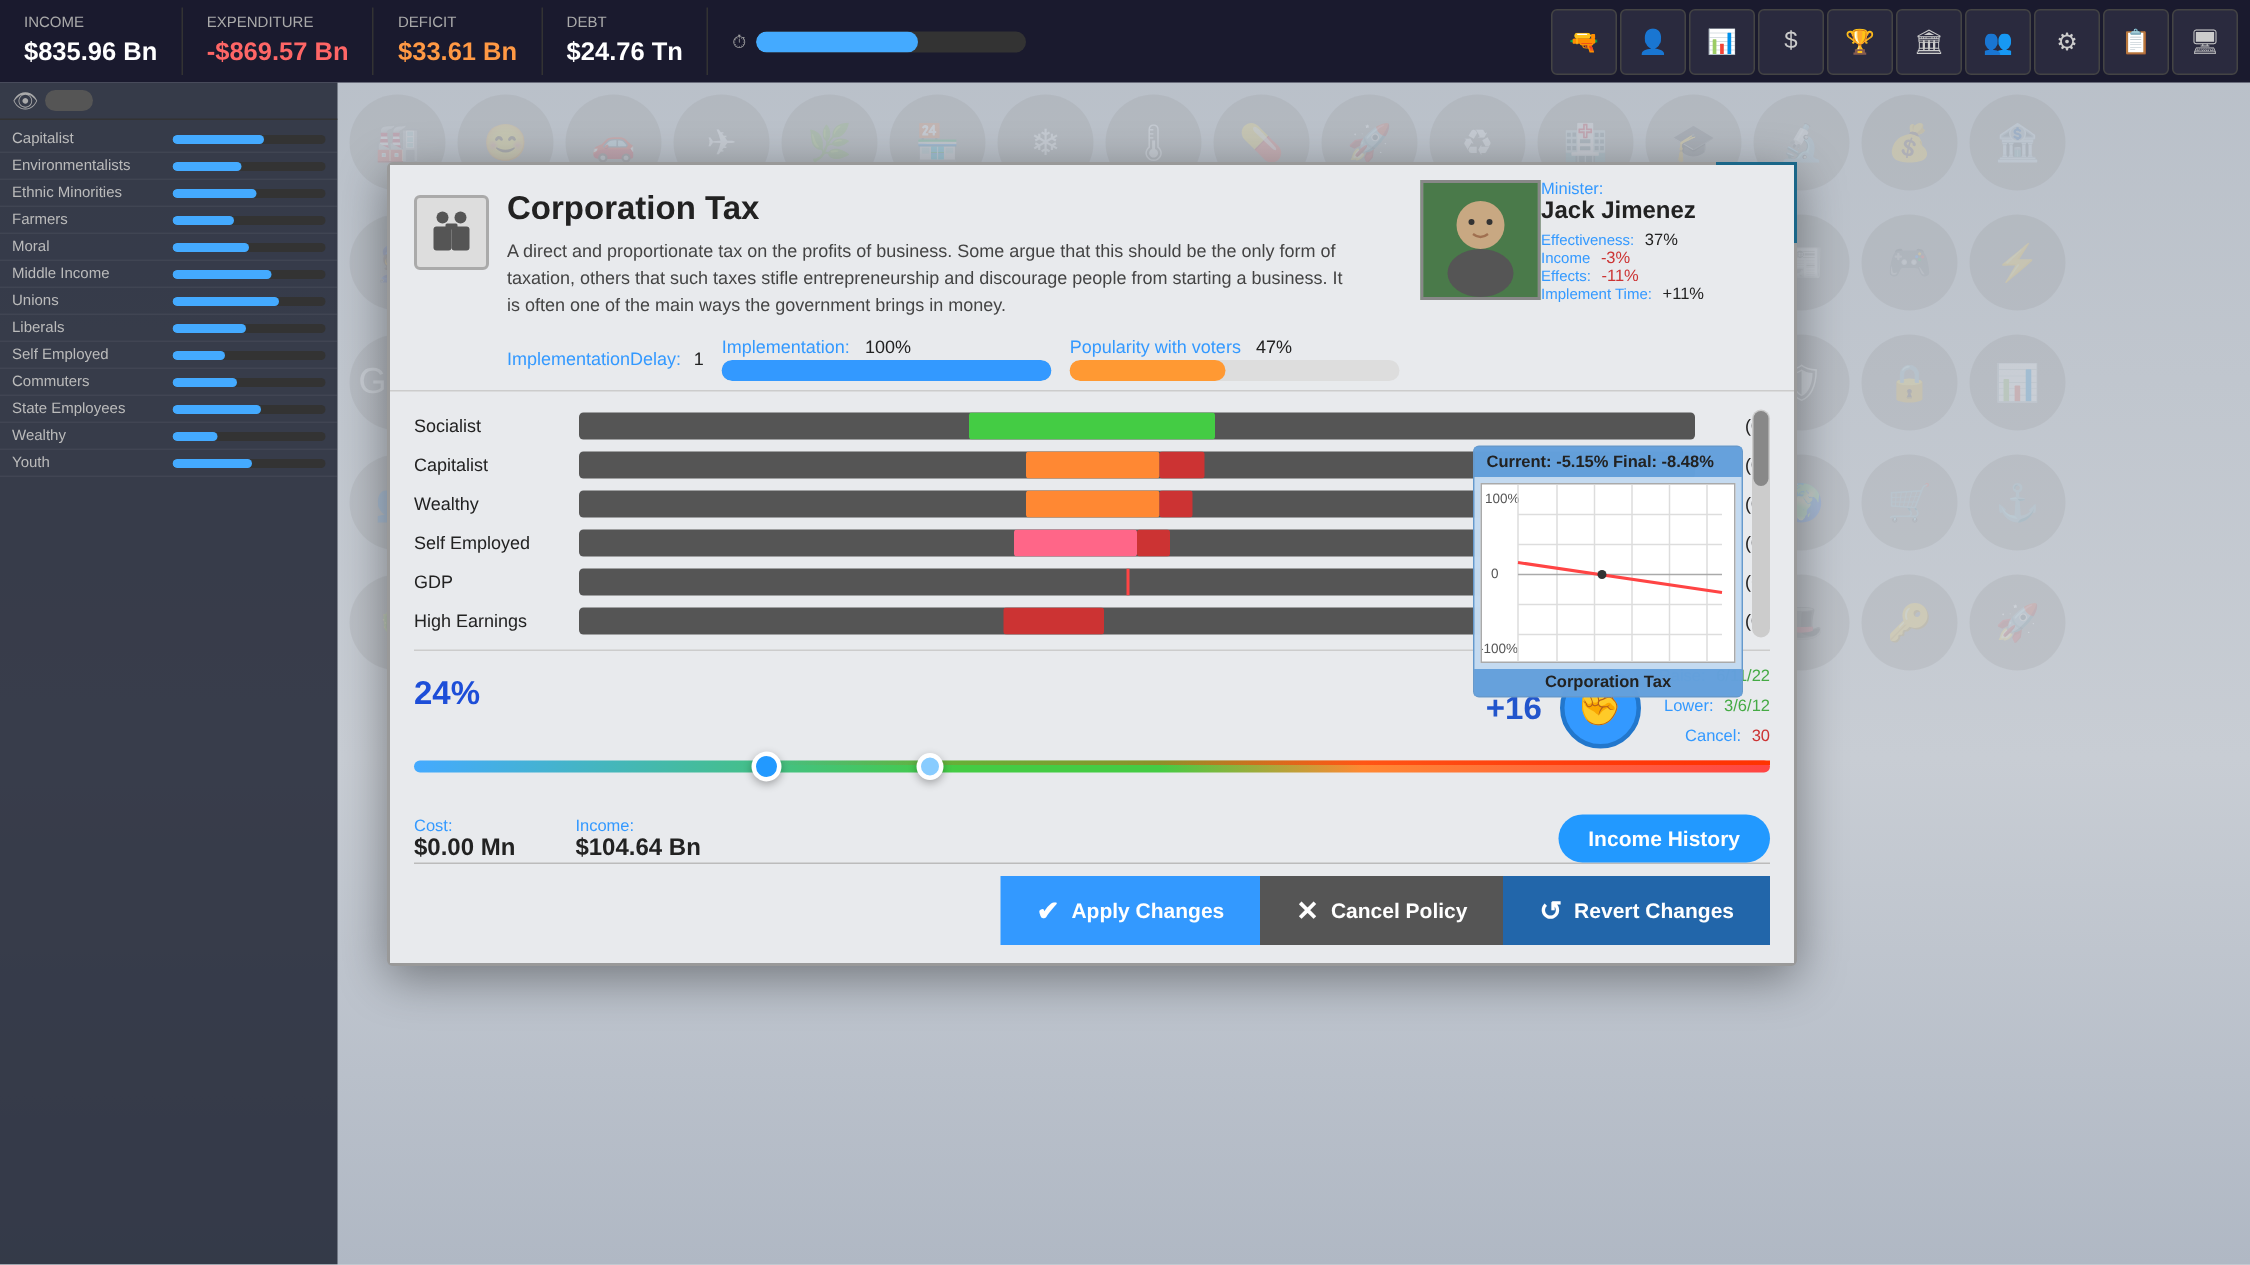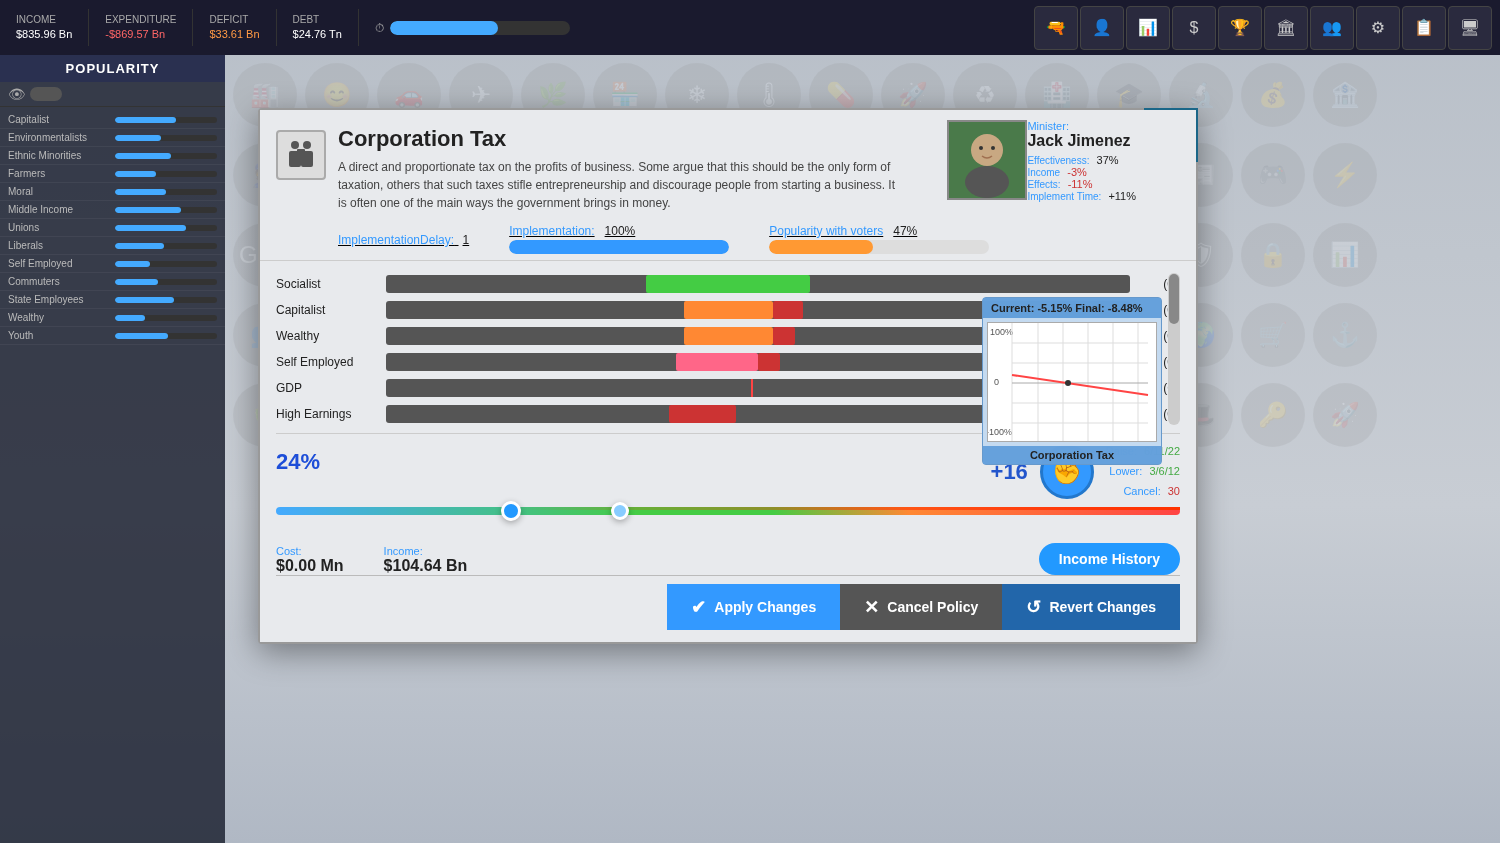--- a/index.html
+++ b/index.html
@@ -41,22 +41,22 @@
       font-size: 11px;
       line-height: 1.4;
     }
     .stat-item .stat-label {
       color: #aaa;
       font-size: 10px;
       text-transform: uppercase;
     }
     .stat-item .stat-value {
       color: white;
-      font-size: 11px;
-      font-weight: normal;
+      font-size: 17px;
+      font-weight: bold;
     }
     .stat-item .stat-value.negative { color: #ff6666; }
     .stat-item .stat-value.deficit { color: #ff9944; }
 
     .top-bar-timer {
       display: flex;
       align-items: center;
       gap: 6px;
       padding: 0 16px;
       color: #aaa;
@@ -212,23 +212,22 @@
       font-size: 12px;
       color: #444;
       line-height: 1.5;
       max-width: 560px;
       margin-bottom: 12px;
     }
 
     .modal-impl-row {
       display: flex;
       align-items: center;
-      gap: 40px;
+      gap: 12px;
       margin-bottom: 6px;
-      text-decoration: underline;
     }
     .impl-label {
       color: #3399ff;
       font-size: 12px;
     }
     .impl-value {
       font-size: 12px;
       color: #222;
       margin-left: 4px;
     }
@@ -750,21 +749,20 @@
     <div class="top-icon-btn">🏆</div>
     <div class="top-icon-btn">🏛</div>
     <div class="top-icon-btn">👥</div>
     <div class="top-icon-btn">⚙</div>
     <div class="top-icon-btn">📋</div>
     <div class="top-icon-btn">🖥</div>
   </div>
 </div>
 
 <div class="left-sidebar">
-  <div class="sidebar-header">POPULARITY</div>
   <div class="sidebar-controls">
     <span class="sidebar-eye">👁</span>
     <div class="sidebar-toggle"></div>
   </div>
   <div class="sidebar-items">
     <div class="sidebar-row">
       <span class="sidebar-row-label">Capitalist</span>
       <div class="sidebar-row-bar">
         <div class="sidebar-row-fill" style="width:60%;background:#44aaff;"></div>
       </div>

